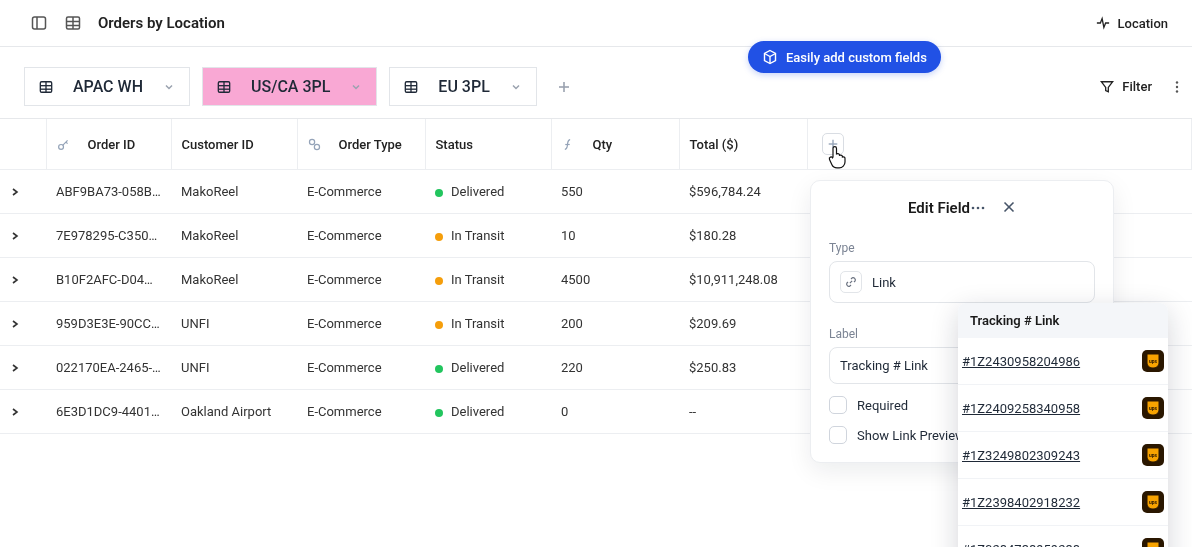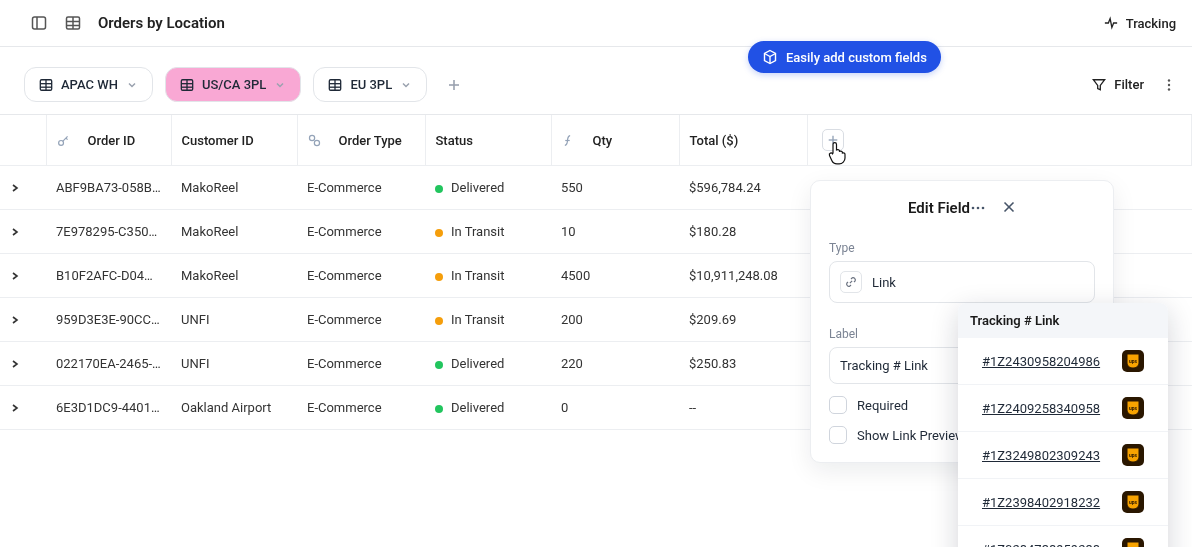--- a/index.html
+++ b/index.html
@@ -1,27 +1,27 @@
 <!DOCTYPE html>
 <html><head>
 <meta charset="utf-8">
 <style>
   * { box-sizing: border-box; margin: 0; padding: 0; }
   body { font-family: -apple-system, BlinkMacSystemFont, "Segoe UI", Roboto, sans-serif; font-size: 13px; color: #1a1a1a; background: #fff; width: 1192px; height: 547px; overflow: hidden; position: relative; }
 
   
-  .topbar { display: flex; align-items: center; justify-content: space-between; padding: 14px 16px 14px 30px; border-bottom: 1px solid #e6e8eb; }
+  .topbar { display: flex; align-items: center; justify-content: space-between; padding: 14px 24px 14px 30px; border-bottom: 1px solid #e6e8eb; }
   .topbar-left { display: flex; align-items: center; gap: 16px; }
   .topbar-title { font-weight: 600; font-size: 15px; color: #222; }
   .icon-btn { width: 18px; height: 18px; display: inline-flex; align-items: center; justify-content: center; color: #555; }
 
   
-  .controls-row { display: flex; align-items: center; padding: 20px 16px 12px 24px; gap: 12px; position: relative; border-bottom: 1px solid #e6e8eb; }
+  .controls-row { display: flex; align-items: center; padding: 20px 8px 12px 24px; gap: 12px; position: relative; border-bottom: 1px solid #e6e8eb; }
   .tabs { display: flex; gap: 12px; flex:1; align-items:center; }
-  .tab-chip { display: inline-flex; align-items: center; gap: 8px; padding: 9px 14px; border: 1px solid #e2e5e9; border-radius: 12px; font-size: 13px; font-weight: 500; color: #1f2937; background: #fff; cursor: pointer; }
+  .tab-chip { display: inline-flex; align-items: center; gap: 20px; padding: 9px 14px; border: 1px solid #e2e5e9; border-radius: 0; font-size: 16px; font-weight: 500; color: #1f2937; background: #fff; cursor: pointer; }
   .tab-chip.active { background: #f9a8d4; }
   .tab-chip .chev { color: #9aa2af; }
   .plus-btn { width: 30px; height: 30px; display:inline-flex; align-items:center; justify-content:center; color:#9aa2af; cursor:pointer; }
 
   .right-controls { display:flex; align-items:center; gap:18px; }
   .filter-btn { display:inline-flex; align-items:center; gap:8px; color:#222; font-weight:500; cursor:pointer; }
   .kebab { color:#555; cursor:pointer; }
 
   .callout-badge { position:absolute; top:-6px; left:748px; background:#2151e5; color:#fff; display:inline-flex; align-items:center; gap:8px; padding:8px 14px; border-radius:999px; font-size:13px; font-weight:500; box-shadow:0 2px 6px rgba(33,81,229,0.25);}
   .callout-badge svg { flex-shrink:0; }
@@ -61,21 +61,21 @@
   .panel-label { font-size:12px; color:#7b8494; margin-bottom:6px; margin-top:24px; display:block;}
   .input-like { border:1px solid #e2e5e9; border-radius:8px; padding:9px 10px; font-size:13px; display:flex; align-items:center; gap:8px; color:#1f2937;}
   .input-like .icon-box { width:22px; height:22px; border:1px solid #e2e5e9; border-radius:5px; display:inline-flex; align-items:center; justify-content:center; color:#6b7280; margin-right:2px;}
   .text-input { border:1px solid #e2e5e9; border-radius:8px; padding:10px 10px; font-size:13px; width:100%; color:#1f2937; font-family:inherit; }
   .checkbox-row { display:flex; align-items:center; gap:10px; margin-top:12px; font-size:13px; color:#1f2937;}
   .checkbox-box { width:18px; height:18px; border:1.5px solid #d0d5dd; border-radius:5px; background:#fff; }
 
   
   .flyout { position:absolute; top:303px; left:958px; width:210px; background:#fff; border-radius:8px; box-shadow:0 8px 28px rgba(15,23,42,0.18); z-index:6; overflow:hidden;}
   .flyout-header { background:#f4f6f9; padding:10px 12px; font-weight:600; font-size:13px; }
-  .flyout-row { display:flex; align-items:center; justify-content:space-between; padding:12px 24px; border-bottom:1px solid #f1f3f6; }
+  .flyout-row { display:flex; align-items:center; justify-content:space-between; padding:12px 4px; border-bottom:1px solid #f1f3f6; }
   .flyout-row:last-child{border-bottom:none;}
   .flyout-link { text-decoration:underline; color:#1f2937; font-size:13px; }
   .ups-badge { width:22px; height:22px; border-radius:5px; background:#2a1700; display:inline-flex; align-items:center; justify-content:center; }
 
   svg { display:block; }
 </style>
 </head>
 <body>
 
 <div class="topbar">
@@ -93,21 +93,21 @@
           <line x1="1.5" y1="10.5" x2="14.5" y2="10.5"></line>
           <line x1="8" y1="2" x2="8" y2="14"></line>
         </svg>
     </span>
     <span class="topbar-title">Orders by Location</span>
   </div>
   <div class="filter-btn">
     <svg width="14" height="14" viewBox="0 0 16 16" fill="none" stroke="currentColor" stroke-width="1.5">
         <polyline points="1,8 5,8 7,3 9,13 11,8 15,8"></polyline>
       </svg>
-    <span>Tracking</span>
+    <span>Location</span>
   </div>
 </div>
 
 <div class="controls-row">
   <div class="callout-badge">
     <svg width="16" height="16" viewBox="0 0 16 16" fill="none" stroke="#fff" stroke-width="1.4">
         <path d="M8 1.5l5.5 3v7L8 14.5 2.5 11.5v-7L8 1.5z"></path>
         <path d="M2.5 4.5L8 7.5l5.5-3"></path>
         <line x1="8" y1="7.5" x2="8" y2="14.5"></line>
       </svg>

